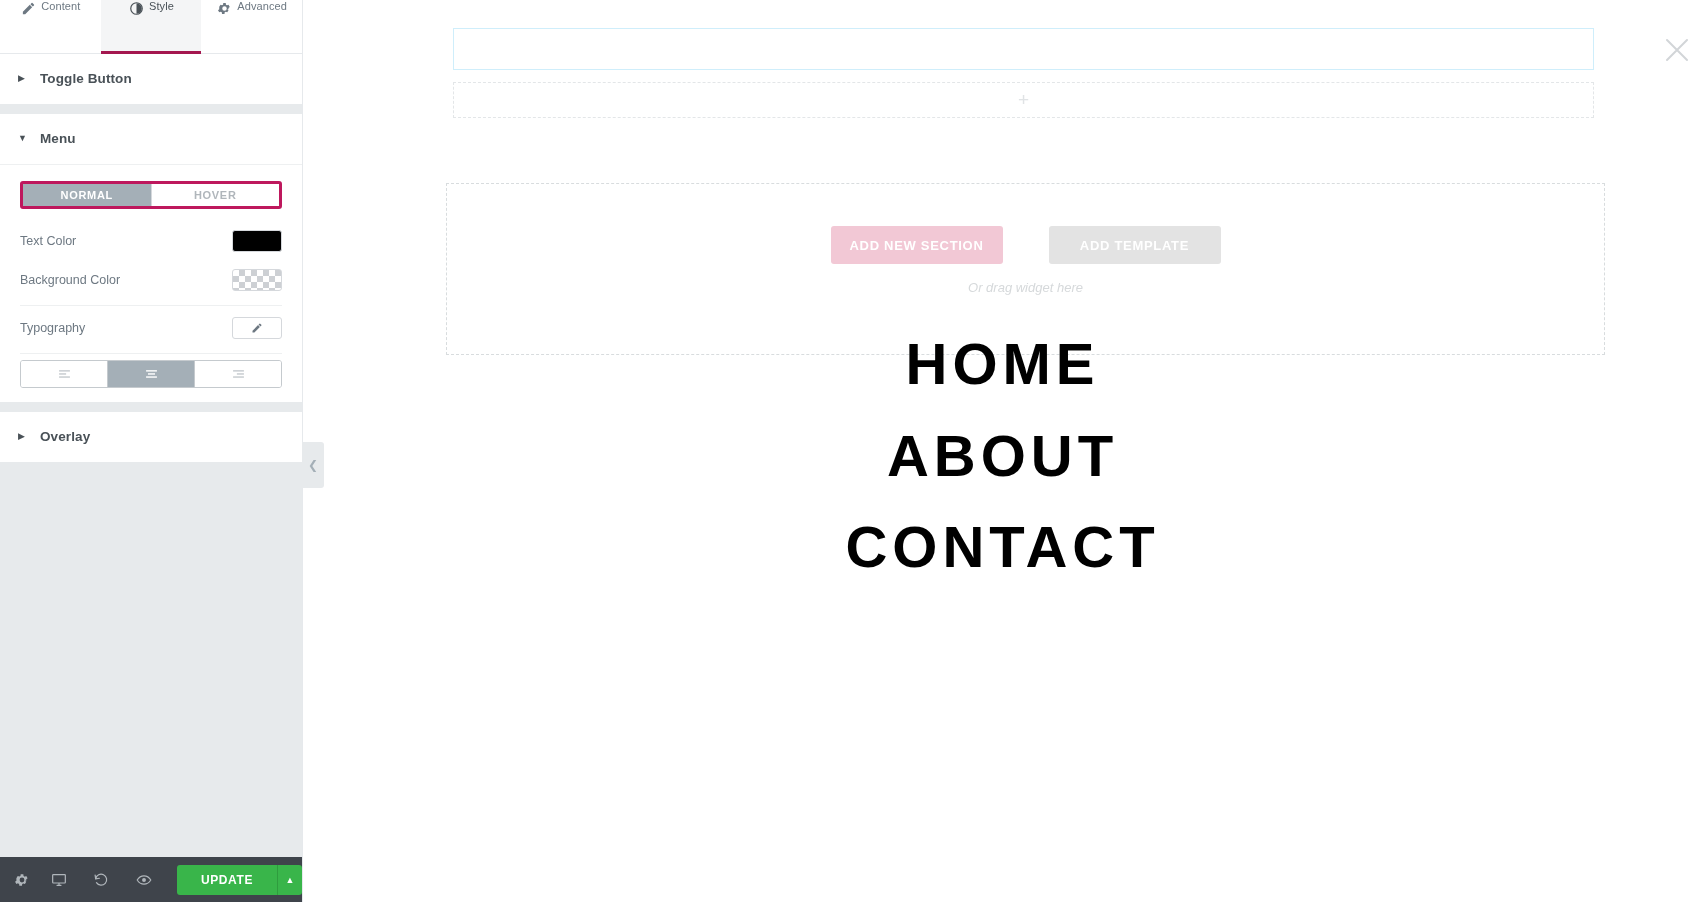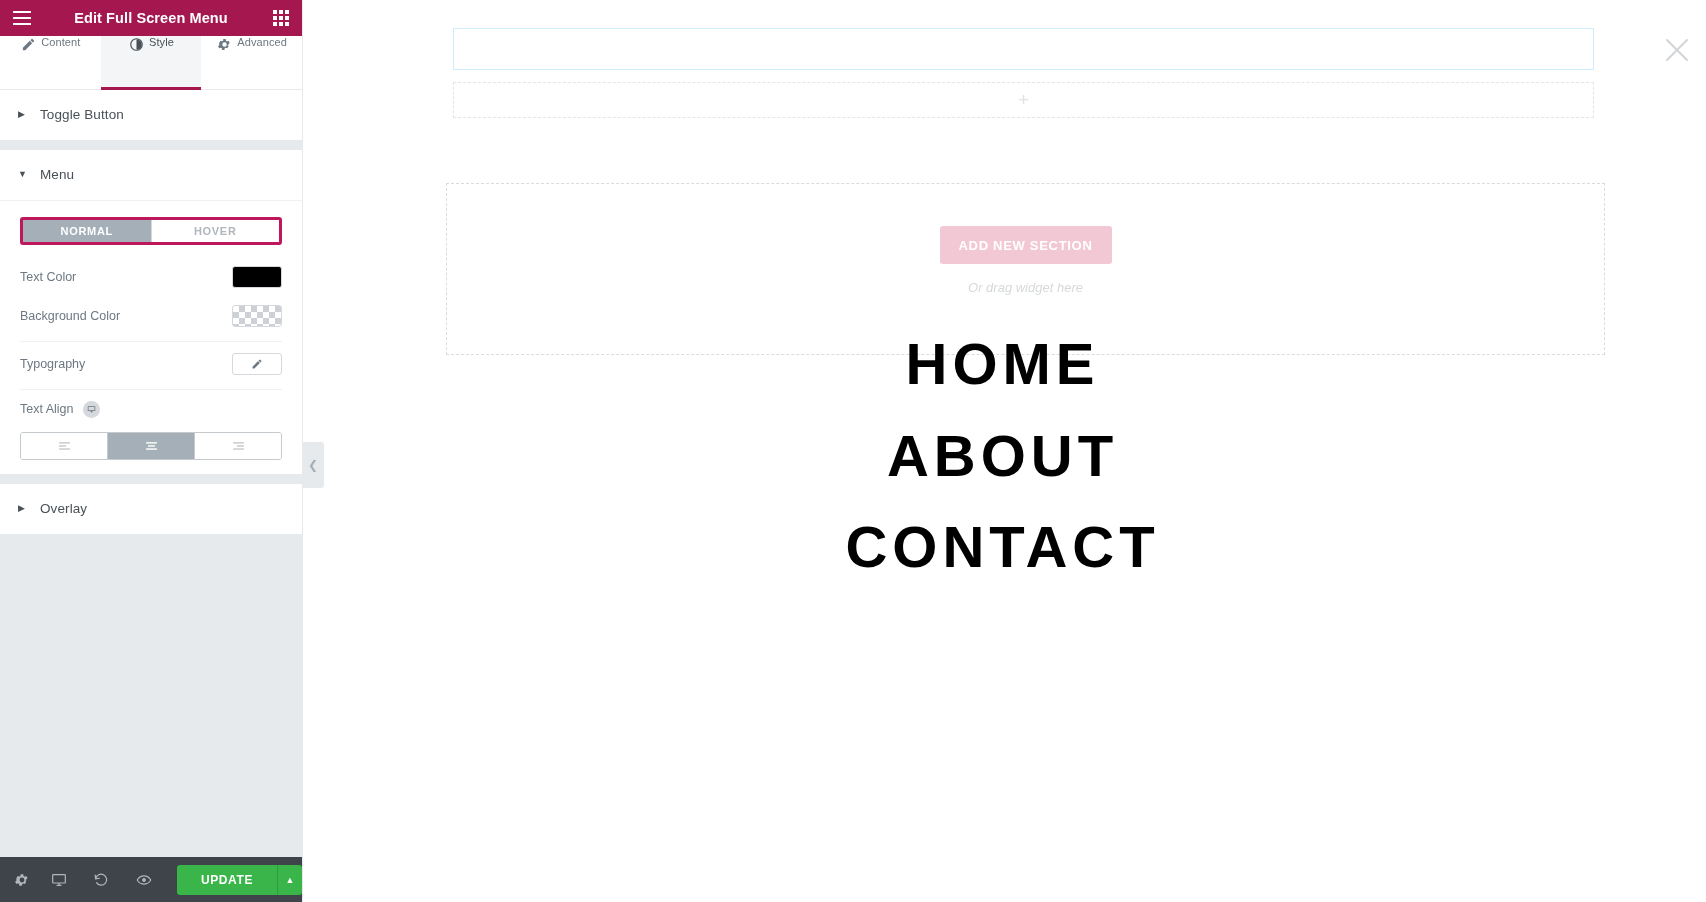--- a/index.html
+++ b/index.html
@@ -67,21 +67,21 @@
   
   .panel-body { flex: 1 1 auto; background: #e7eaec; overflow: hidden; }
 
   .section { background: #ffffff; }
   .sec-head {
     height: 50px; display: flex; align-items: center;
     padding: 0 20px 0 18px; cursor: pointer; gap: 14px;
     border-bottom: 1px solid transparent;
   }
   .sec-head .caret { width: 8px; color: #495157; font-size: 9px; line-height: 1; }
-  .sec-head .sec-title { font-size: 13.5px; font-weight: normal; color: #495157; letter-spacing: .1px; }
+  .sec-head .sec-title { font-size: 13.5px; font-weight: bold; color: #495157; letter-spacing: .1px; }
   .sec-gap { height: 10px; background: #e7eaec; }
   .sec-body { padding: 0 20px 14px 20px; border-top: 1px solid #eef0f1; }
 
   
   .seg {
     display: flex; margin: 16px 0 12px 0;
     border: 3px solid #be185d; border-radius: 3px; overflow: hidden;
     height: 28px;
   }
   .seg > div {
@@ -219,39 +219,20 @@
     cursor: pointer; white-space: nowrap;
   }
 </style>
 </head>
 <body>
 
 <div id="app">
 
   <div id="panel">
 
-    <div class="panel-header">
-      <div class="icon-hamburger">
-        <i></i>
-          <i></i>
-          <i></i>
-      </div>
-      <div class="hdr-title">Edit Full Screen Menu</div>
-      <div class="icon-grid">
-        <i></i>
-          <i></i>
-          <i></i>
-          <i></i>
-          <i></i>
-          <i></i>
-          <i></i>
-          <i></i>
-          <i></i>
-      </div>
-    </div>
 
     <div class="panel-tabs">
       <div class="tab">
         <span class="tab-ico">
           <svg viewBox="0 0 24 24" fill="currentColor">
               <path d="M3 17.25V21h3.75L17.81 9.94l-3.75-3.75L3 17.25zM20.71 7.04a1 1 0 0 0 0-1.41l-2.34-2.34a1 1 0 0 0-1.41 0l-1.83 1.83 3.75 3.75 1.83-1.83z"></path>
             </svg>
         </span>
         <span class="tab-label">Content</span>
       </div>
@@ -313,30 +294,20 @@
             <span class="lbl">Typography</span>
             <span class="pencil-btn">
               <svg viewBox="0 0 24 24" fill="currentColor">
                   <path d="M3 17.25V21h3.75L17.81 9.94l-3.75-3.75L3 17.25zM20.71 7.04a1 1 0 0 0 0-1.41l-2.34-2.34a1 1 0 0 0-1.41 0l-1.83 1.83 3.75 3.75 1.83-1.83z"></path>
                 </svg>
             </span>
           </div>
 
           <div class="divider"></div>
 
-          <div class="ctl" style="min-height:34px">
-            <span class="lbl">
-              <span>Text Align</span>
-              <span class="resp-ico">
-                <svg viewBox="0 0 24 24" fill="currentColor">
-                    <path d="M21 3H3a1 1 0 0 0-1 1v11a1 1 0 0 0 1 1h7l-1 3h6l-1-3h7a1 1 0 0 0 1-1V4a1 1 0 0 0-1-1zm-1 11H4V5h16v9z"></path>
-                  </svg>
-              </span>
-            </span>
-          </div>
 
           <div class="align-row">
             <div>
               <svg viewBox="0 0 24 24" fill="currentColor">
                   <rect x="2" y="4" width="20" height="2.6"></rect>
                   <rect x="2" y="9.7" width="13" height="2.6"></rect>
                   <rect x="2" y="15.4" width="20" height="2.6"></rect>
                 </svg>
             </div>
             <div class="on">
@@ -419,20 +390,21 @@
     </div>
 
     <div class="sec-dashed">
       <span>+</span>
     </div>
 
     <div class="drop-area">
       <div class="drop-inner">
         <div class="drop-btns">
           <div class="btn-add-section">ADD NEW SECTION</div>
+          <div class="btn-add-template">ADD TEMPLATE</div>
         </div>
         <div class="drag-hint">Or drag widget here</div>
       </div>
     </div>
 
     <div class="menu-list">
       <div class="menu-item">HOME</div>
       <div class="menu-item">ABOUT</div>
       <div class="menu-item">CONTACT</div>
     </div>

